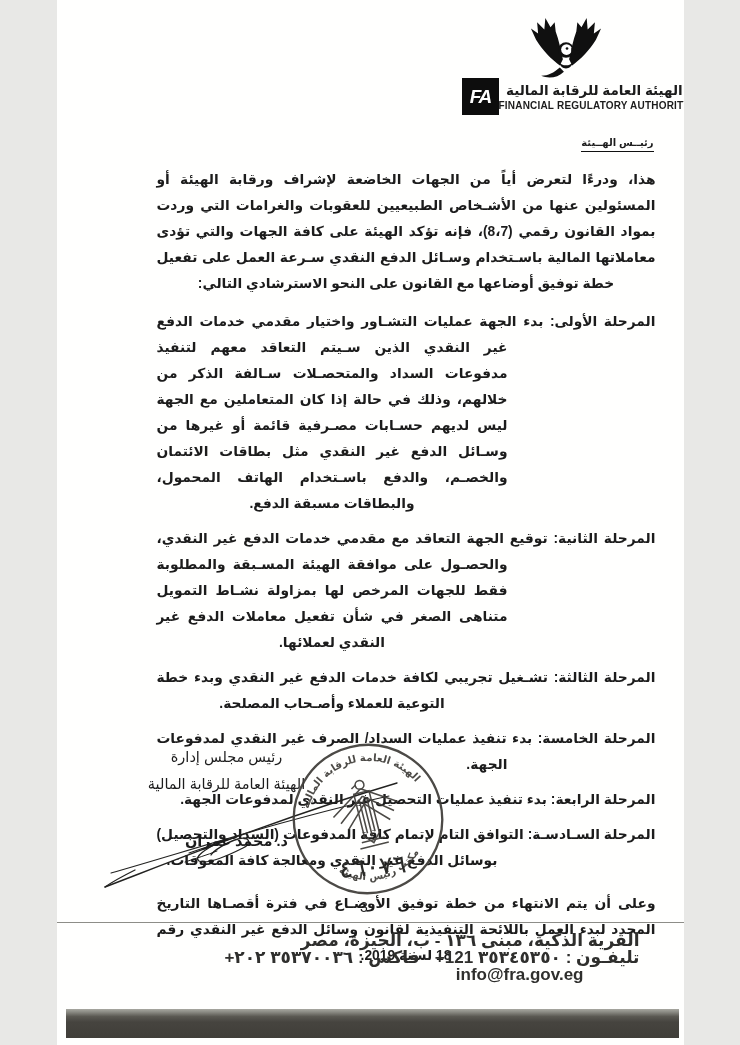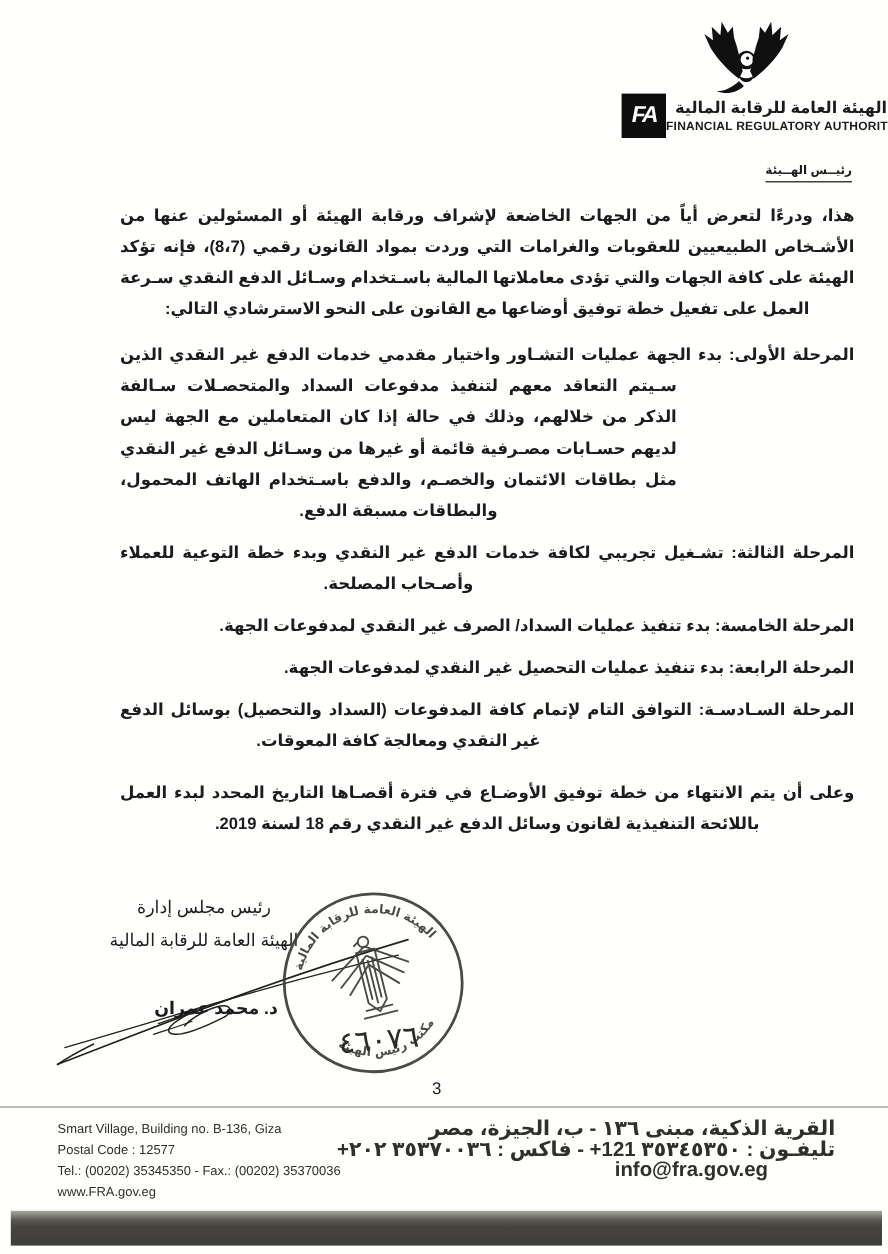--- a/index.html
+++ b/index.html
@@ -1,17 +1,17 @@
 <!DOCTYPE html>
 <html lang="ar"><head>
 <meta charset="utf-8">
 <style>
   html,body{margin:0;padding:0;background:#e8e8e6;}
   .page{
-    position:relative;width:740px;height:1045px;margin:0 auto;
+    position:relative;width:627px;height:1045px;margin:0 auto;
     background:#fffffe;overflow:hidden;
     font-family:"Liberation Sans","DejaVu Sans",sans-serif;
     color:#1c1c1c;
   }
   
   .logo-block{position:absolute;top:16px;right:14px;width:208px;text-align:center;}
   .eagle{display:block;margin:0 auto -2px auto;}
   .logo-row{display:flex;align-items:stretch;justify-content:flex-start;}
   .fra-mark{
     width:37px;height:37px;background:#0d0d0d;color:#fff;flex:0 0 37px;
@@ -93,20 +93,21 @@
     </div>
   </header>
 
   <div class="chairman">رئيــس الهــيئة</div>
 
   <main class="doc-body">
     <p class="intro">هذا، ودرءًا لتعرض أياً من الجهات الخاضعة لإشراف ورقابة الهيئة أو المسئولين عنها من الأشـخاص الطبيعيين للعقوبات والغرامات التي وردت بمواد القانون رقمي (8،7)، فإنه تؤكد الهيئة على كافة الجهات والتي تؤدى معاملاتها المالية باسـتخدام وسـائل الدفع النقدي سـرعة العمل على تفعيل خطة توفيق أوضاعها مع القانون على النحو الاسترشادي التالي:</p>
 
     <p class="stage"><span class="st-label">المرحلة الأولى</span><span>: بدء الجهة عمليات التشـاور واختيار مقدمي خدمات الدفع غير النقدي الذين سـيتم التعاقد معهم لتنفيذ مدفوعات السداد والمتحصـلات سـالفة الذكر من خلالهم، وذلك في حالة إذا كان المتعاملين مع الجهة ليس لديهم حسـابات مصـرفية قائمة أو غيرها من وسـائل الدفع غير النقدي مثل بطاقات الائتمان والخصـم، والدفع باسـتخدام الهاتف المحمول، والبطاقات مسبقة الدفع.</span></p>
 
+    <p class="stage"><span class="st-label">المرحلة الثانية</span><span>: توقيع الجهة التعاقد مع مقدمي خدمات الدفع غير النقدي، والحصـول على موافقة الهيئة المسـبقة والمطلوبة فقط للجهات المرخص لها بمزاولة نشـاط التمويل متناهى الصغر في شأن تفعيل معاملات الدفع غير النقدي لعملائها.</span></p>
 
     <p class="stage"><span class="st-label">المرحلة الثالثة</span><span>: تشـغيل تجريبي لكافة خدمات الدفع غير النقدي وبدء خطة التوعية للعملاء وأصـحاب المصلحة.</span></p>
 
     <p class="stage single"><span class="st-label">المرحلة الخامسة</span><span>: بدء تنفيذ عمليات السداد/ الصرف غير النقدي لمدفوعات الجهة.</span></p>
 
     <p class="stage single"><span class="st-label">المرحلة الرابعة</span><span>: بدء تنفيذ عمليات التحصيل غير النقدي لمدفوعات الجهة.</span></p>
 
     <p class="stage"><span class="st-label">المرحلة السـادسـة</span><span>: التوافق التام لإتمام كافة المدفوعات (السداد والتحصيل) بوسائل الدفع غير النقدي ومعالجة كافة المعوقات.</span></p>
 
     <p class="closing">وعلى أن يتم الانتهاء من خطة توفيق الأوضـاع في فترة أقصـاها التاريخ المحدد لبدء العمل باللائحة التنفيذية لقانون وسائل الدفع غير النقدي رقم 18 لسنة 2019.</p>
@@ -154,26 +155,20 @@
       <textPath href="#arcBot" startOffset="50%" text-anchor="middle">مكتب رئيس الهيئة</textPath>
     </text>
   </svg>
 
   <div class="sig-name">د. محمد عمران</div>
   <div class="hand-number">٤٦٠٧٦</div>
 
   <div class="page-num">3</div>
   <div class="footer-rule"></div>
 
-  <div class="footer-en">
-    <div>Smart Village, Building no. B-136, Giza</div>
-    <div>Postal Code : 12577</div>
-    <div>Tel.: (00202) 35345350 - Fax.: (00202) 35370036</div>
-    <div>www.FRA.gov.eg</div>
-  </div>
 
   <div class="footer-ar">
     <div>القرية الذكية، مبنى ١٣٦ - ب، الجيزة، مصر</div>
     <div>تليفـون : ٣٥٣٤٥٣٥٠ 121+ - فاكس : ٣٥٣٧٠٠٣٦ ٢٠٢+</div>
     <div class="line-email">info@fra.gov.eg</div>
   </div>
 
   <div class="bottom-bar"></div>
 </div>
 

